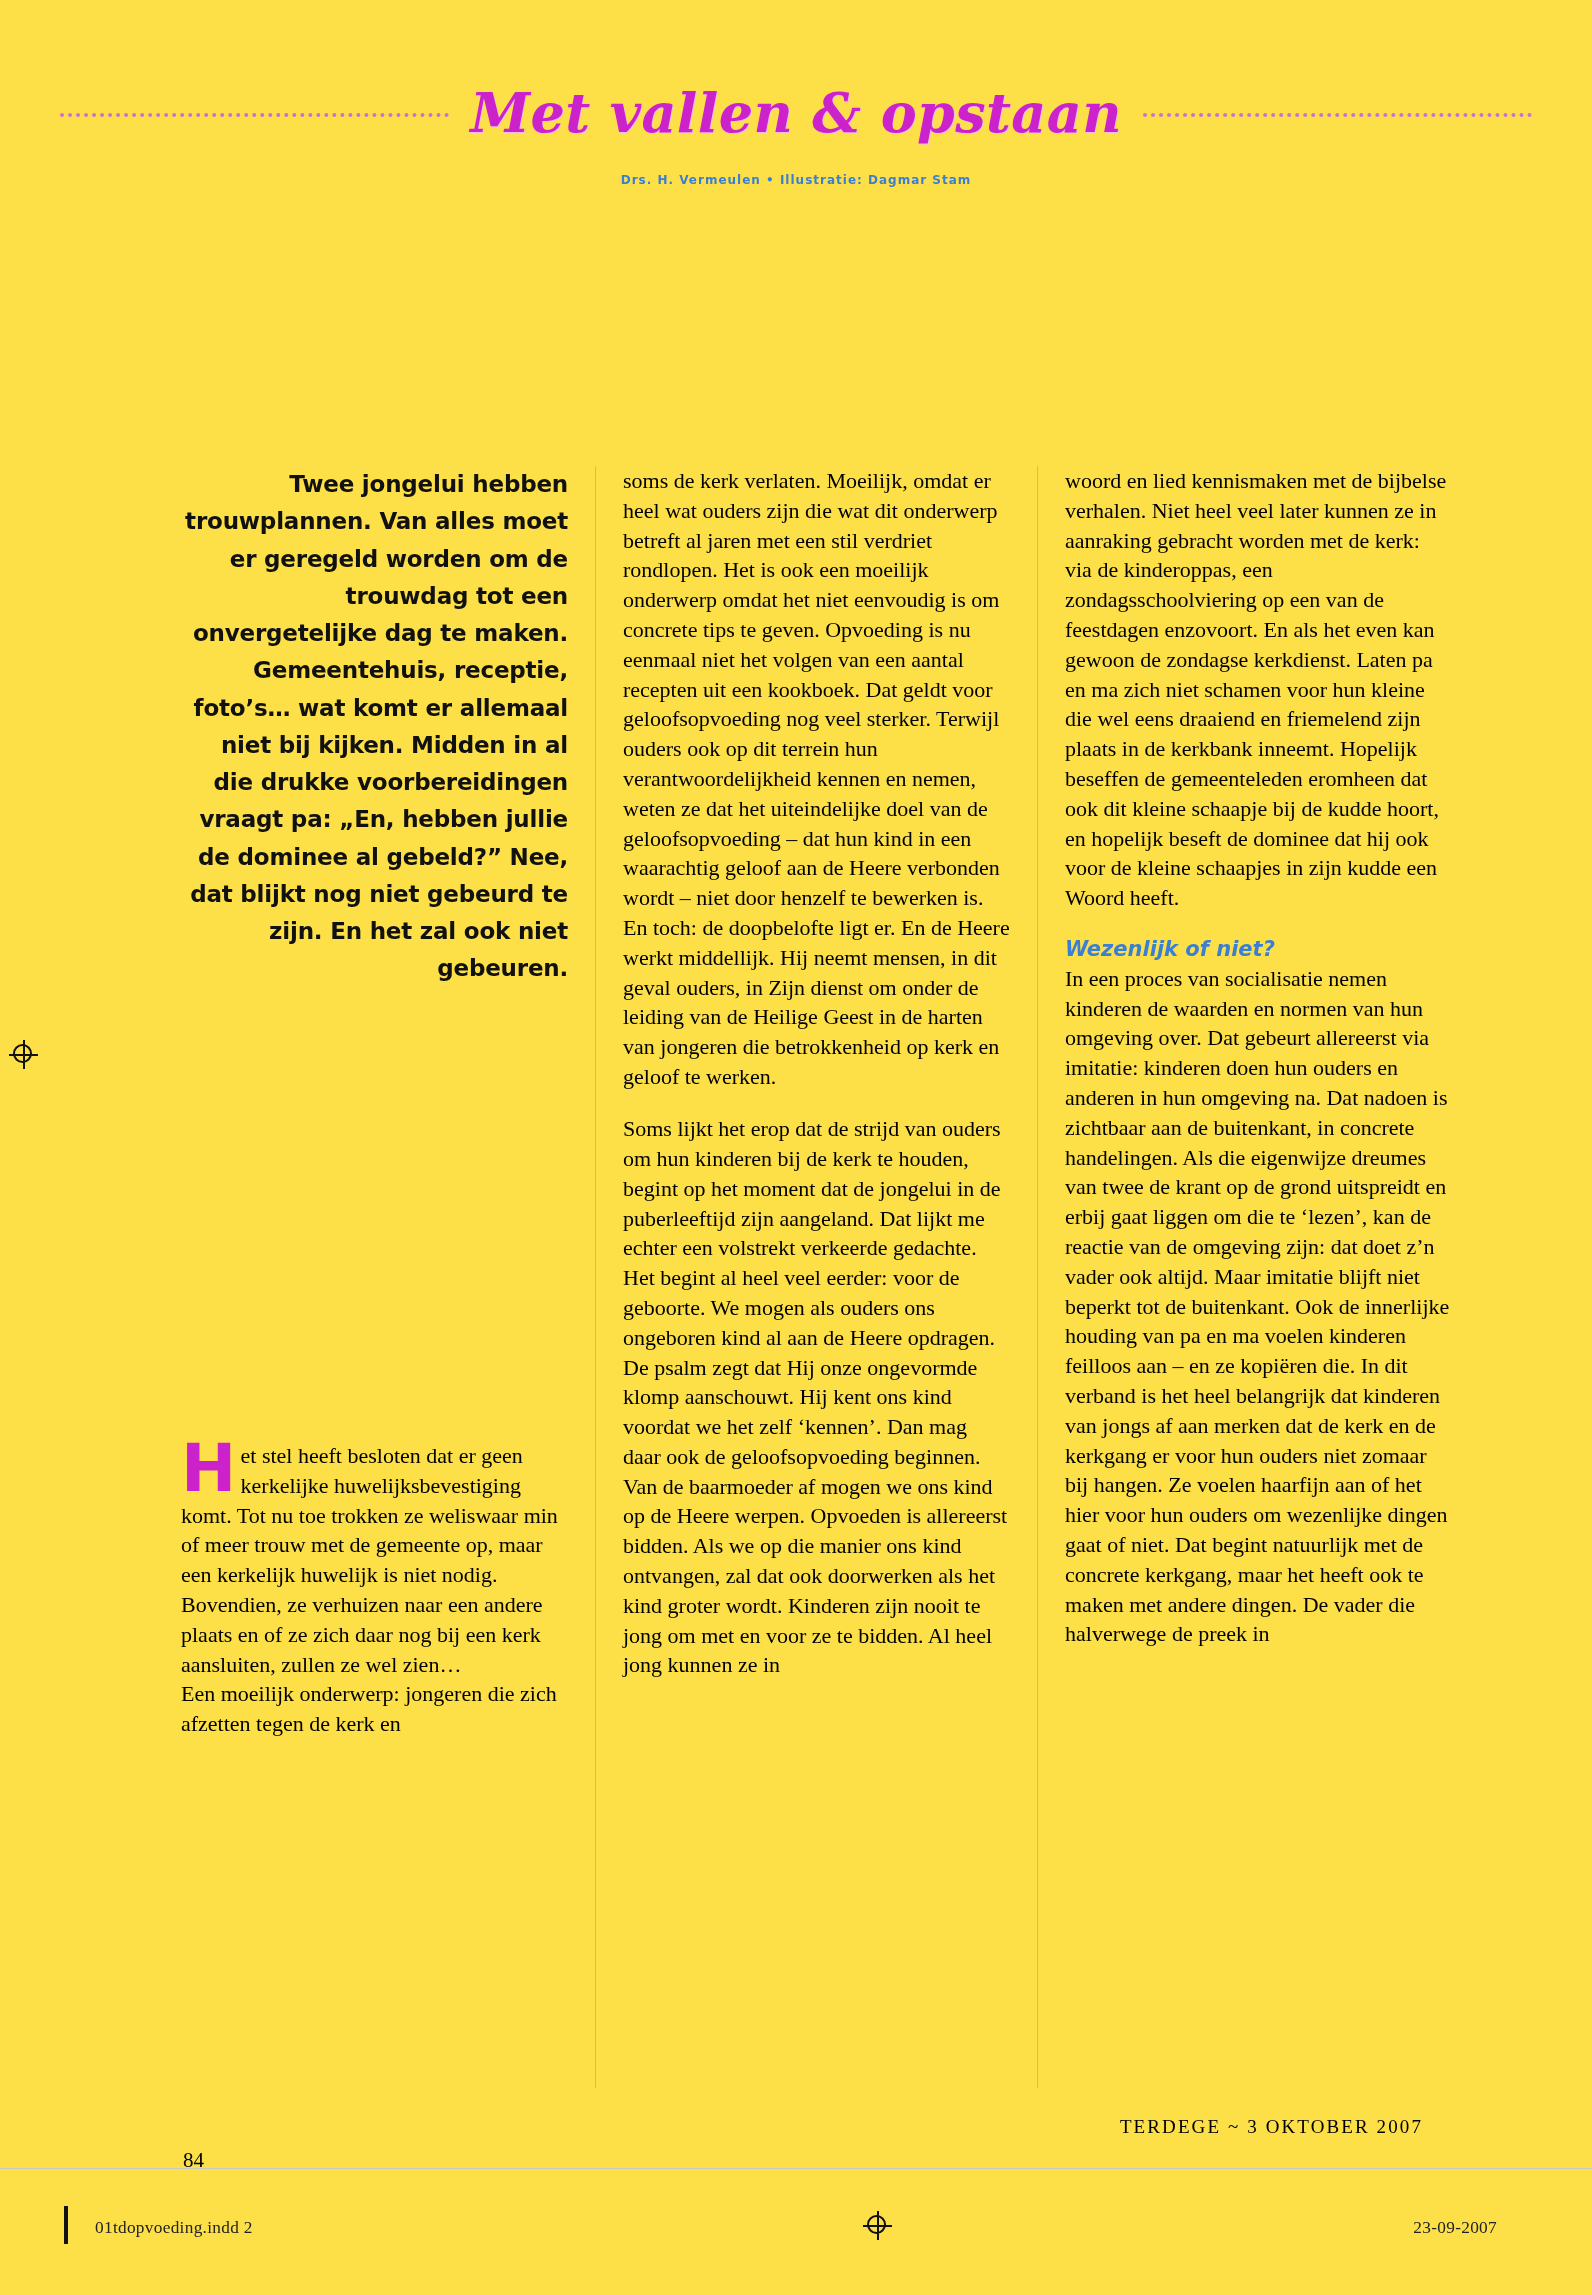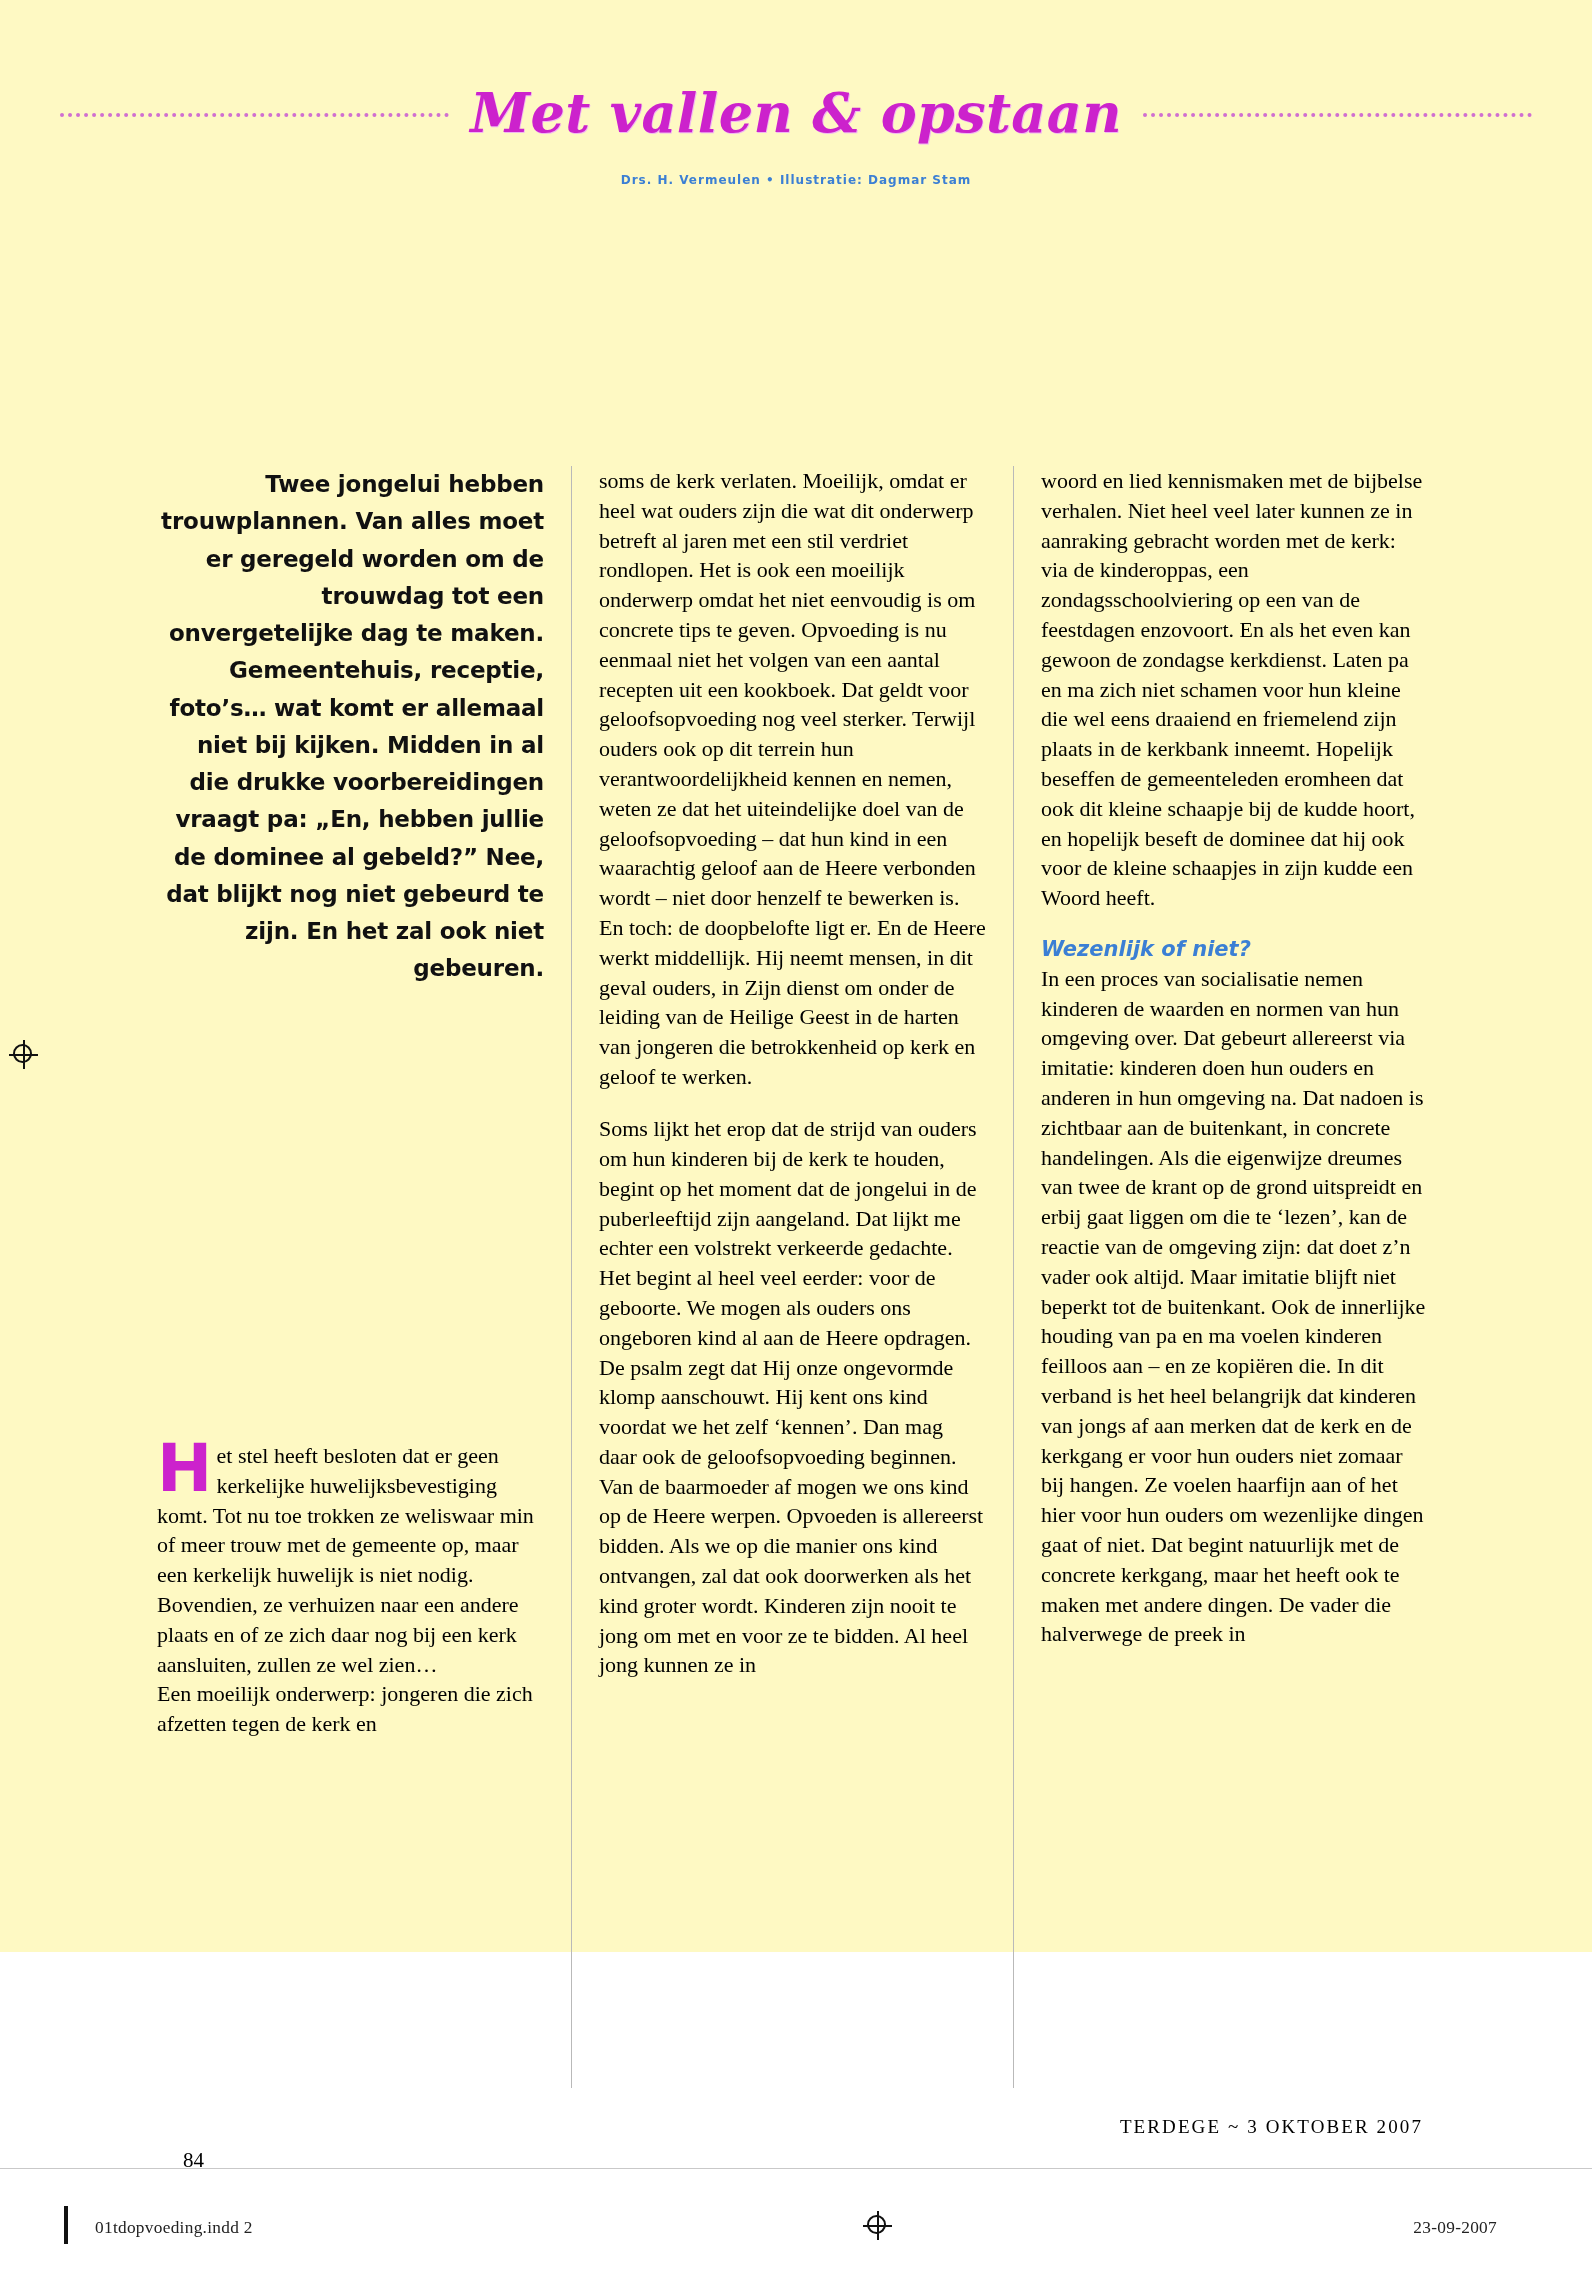--- a/index.html
+++ b/index.html
@@ -12,22 +12,22 @@
     height: 2295px;
     position: relative;
     font-family: "Liberation Serif", serif;
     color: #000;
     overflow: hidden;
   }
   .page {
     position: absolute;
     left: 0; top: 0;
     width: 1592px;
-    height: 1952px;
-    background: #fef9c3;
+    height: 2295px;
+    background: #fde047;
   }
 
   
   .masthead {
     position: absolute;
     left: 0;
     top: 78px;
     width: 1592px;
     height: 69px;
     display: flex;
@@ -78,21 +78,21 @@
     font-size: 91px;
     line-height: 1.05;
     color: #3b7fd4;
     letter-spacing: -0.9px;
   }
 
   
   .cols {
     position: absolute;
     top: 466px;
-    left: 157px;
+    left: 181px;
     width: 1269px;
     height: 1622px;
   }
   .col {
     position: absolute;
     top: 0;
     width: 387px;
     height: 1622px;
   }
   .col1 { left: 0; }

